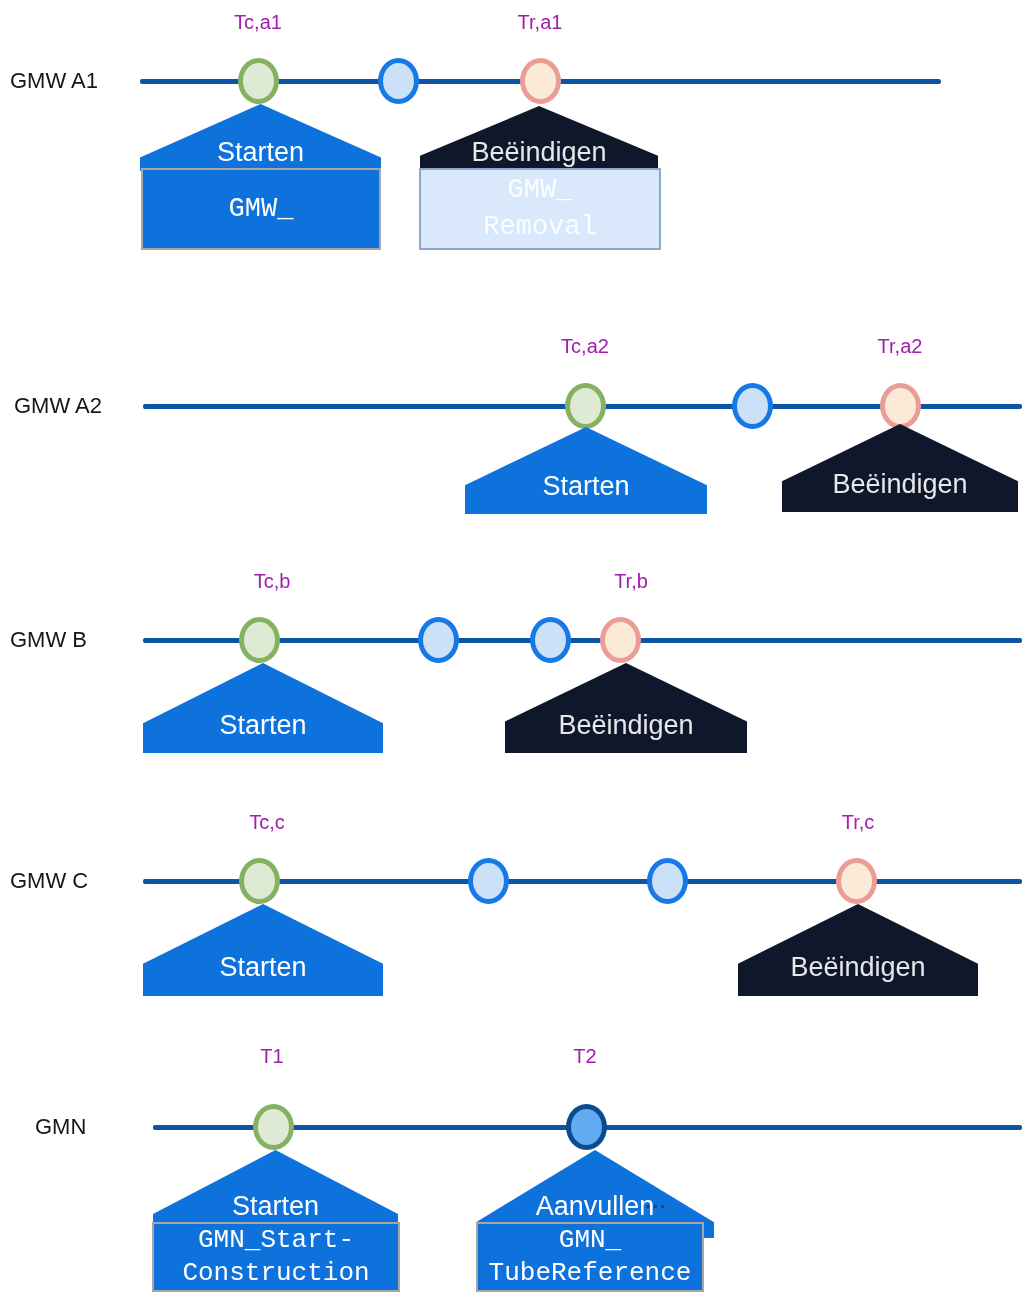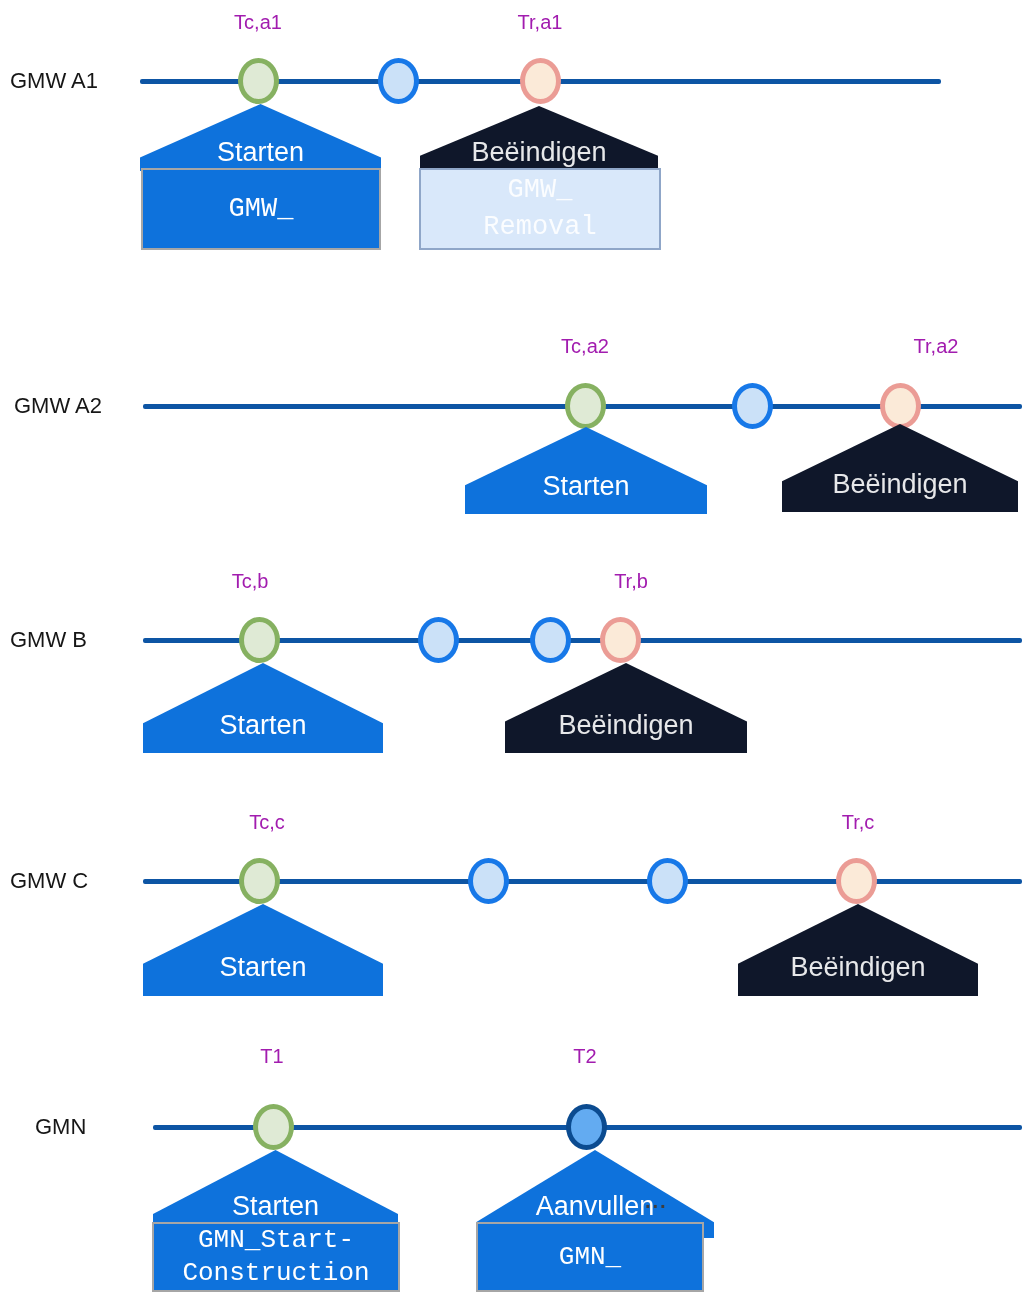--- a/index.html
+++ b/index.html
@@ -70,37 +70,37 @@
     <div class="pbox inactive" style="left:419px;top:168px;width:242px;height:82px">
       <span>GMW_</span>
       <span>Removal</span>
     </div>
   </div>
 
   <div>
     <span class="rlabel" style="left:14px;top:394px">GMW A2</span>
     <div class="line" style="left:143px;top:404px;width:879px"></div>
     <span class="tlabel" style="left:585px;top:334px">Tc,a2</span>
-    <span class="tlabel" style="left:936px;top:334px">Tr,a2</span>
+    <span class="tlabel" style="left:900px;top:334px">Tr,a2</span>
     <span class="marker green" style="left:565px;top:383px"></span>
     <span class="marker blue" style="left:732px;top:383px"></span>
     <span class="marker pink" style="left:880px;top:383px"></span>
 
     <div class="pent active" style="left:465px;top:427px;width:242px;height:75px;--sh:67%;padding-bottom:12px">
       <span>Starten</span>
     </div>
     <div class="pent inactive" style="left:782px;top:424px;width:236px;height:76px;--sh:65%;padding-bottom:12px">
       <span>Beëindigen</span>
     </div>
   </div>
 
   <div>
     <span class="rlabel" style="left:10px;top:628px">GMW B</span>
     <div class="line" style="left:143px;top:638px;width:879px"></div>
-    <span class="tlabel" style="left:250px;top:569px">Tc,b</span>
+    <span class="tlabel" style="left:272px;top:569px">Tc,b</span>
     <span class="tlabel" style="left:631px;top:569px">Tr,b</span>
     <span class="marker green" style="left:239px;top:617px"></span>
     <span class="marker blue" style="left:418px;top:617px"></span>
     <span class="marker blue" style="left:530px;top:617px"></span>
     <span class="marker pink" style="left:600px;top:617px"></span>
 
     <div class="pent active" style="left:143px;top:663px;width:240px;height:78px;--sh:67%;padding-bottom:12px">
       <span>Starten</span>
     </div>
     <div class="pent inactive" style="left:505px;top:663px;width:242px;height:78px;--sh:65%;padding-bottom:12px">
@@ -141,16 +141,17 @@
       <span>GMN_Start-</span>
       <span>Construction</span>
     </div>
 
     <div class="pent active" style="left:476px;top:1150px;width:238px;height:72px;--sh:82%;padding-bottom:16px">
       <span>Aanvullen</span>
     </div>
     <span class="dots" style="left:645px;top:1190px">...</span>
     <div class="pbox active small" style="left:476px;top:1222px;width:228px;height:70px">
       <span>GMN_</span>
+      <span>TubeReference</span>
     </div>
   </div>
 
 </div>
 
 </body></html>

